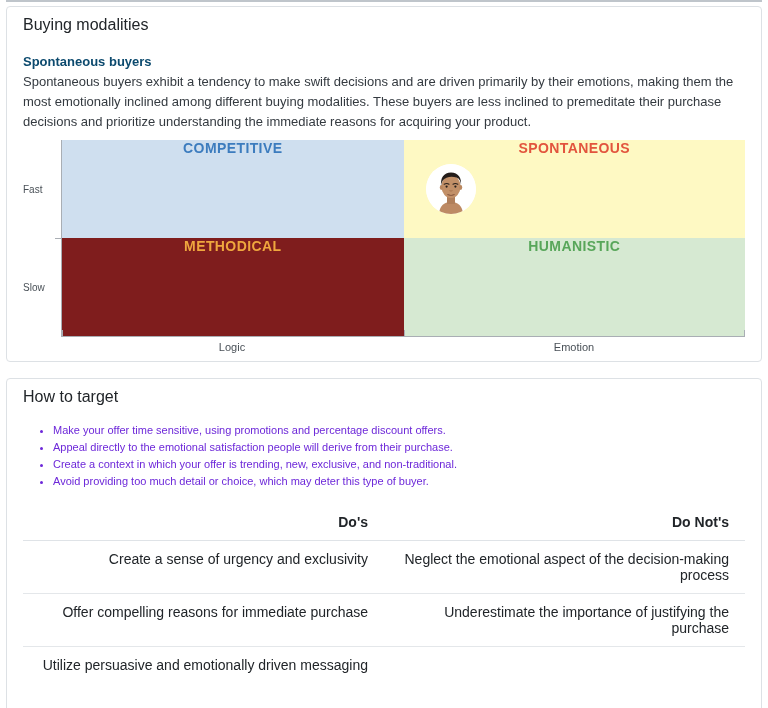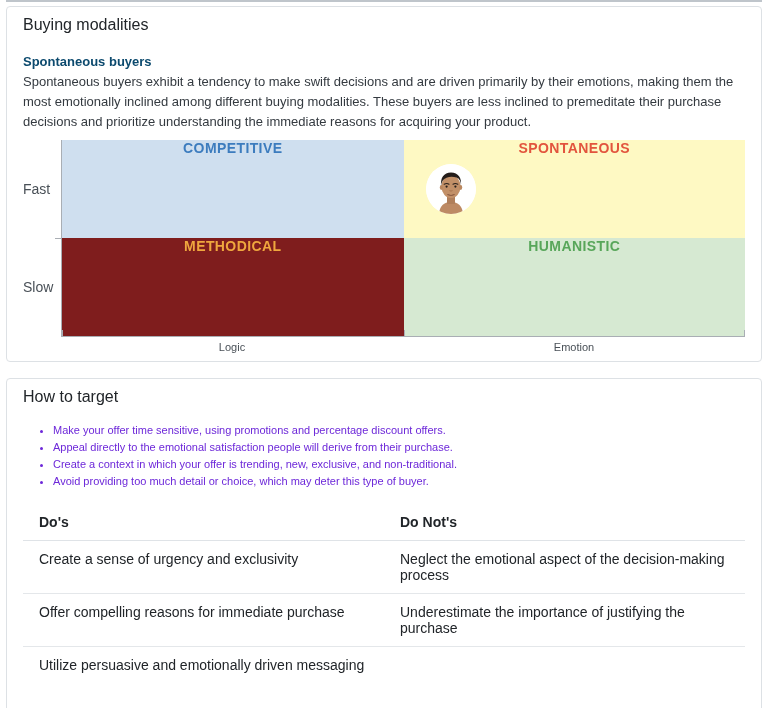--- a/index.html
+++ b/index.html
@@ -46,21 +46,21 @@
     display: grid;
     grid-template-columns: 38px 1fr;
   }
   .y-labels {
     display: grid;
     grid-template-rows: 98px 98px;
   }
   .y-labels span {
     display: flex;
     align-items: center;
-    font-size: 14px;
+    font-size: 10px;
     color: #495057;
   }
   .plot-wrap { position: relative; }
   .plot {
     position: relative;
     display: grid;
     grid-template-columns: 1fr 1fr;
     grid-template-rows: 98px 98px;
     border-left: 1px solid #a9aeb4;
     border-bottom: 1px solid #a9aeb4;
@@ -138,21 +138,21 @@
   }
   .dos-table {
     margin-top: 14px;
     width: 100%;
     border-collapse: collapse;
     font-size: 14px;
     color: #212529;
   }
   .dos-table th, .dos-table td {
     width: 50%;
-    text-align: left;
+    text-align: right;
     padding: 10px 16px;
     vertical-align: top;
   }
   .dos-table th {
     font-weight: 600;
     border-bottom: 1px solid #dfe3e7;
   }
   .dos-table tbody tr td { border-bottom: 1px solid #e4e7ea; }
   .dos-table tbody tr:last-child td { border-bottom: none; }
 </style>

